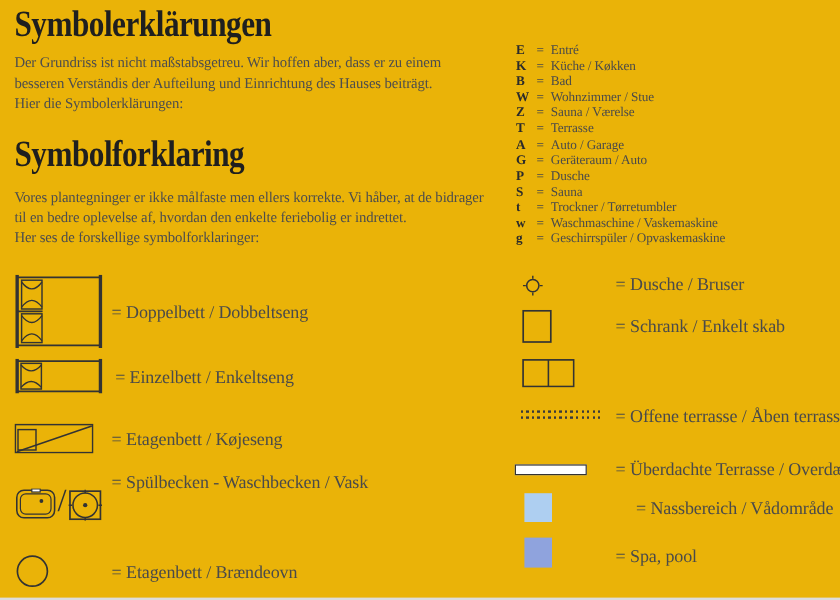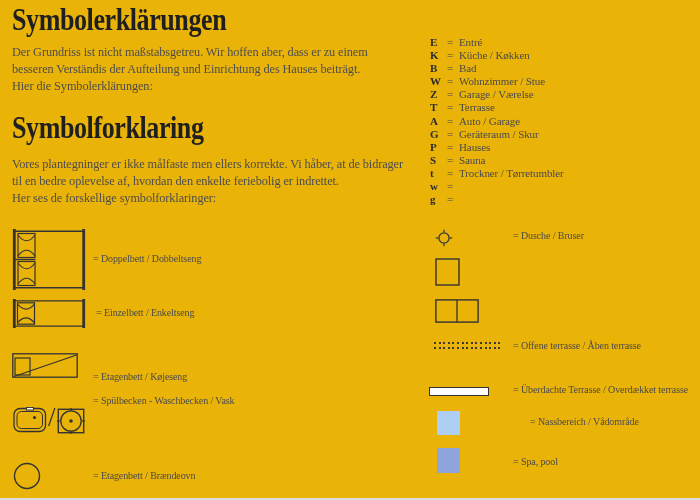--- a/index.html
+++ b/index.html
@@ -26,21 +26,21 @@
 
   
   .abbr-list{position:absolute;left:430px;top:36px;}
   .abbr-row{display:flex;align-items:baseline;height:13.1px;font-size:11px;letter-spacing:-0.1px;}
   .abbr-letter{width:17px;font-weight:700;color:#2b2b2b;}
   .abbr-eq{width:12px;color:#4a4a4a;}
   .abbr-def{color:#4a4a4a;white-space:nowrap;text-align:center;}
 
   
   .sym-label{
-    position:absolute;font-size:10px;color:#4a4a4a;
+    position:absolute;font-size:15px;color:#4a4a4a;
     letter-spacing:-0.1px;white-space:nowrap;
   }
   .sym{position:absolute;}
   svg{display:block;}
   .slash{
     position:absolute;font-size:27px;font-weight:400;color:#333;
     line-height:27px;
   }
   .dot-terrace{position:absolute;left:434px;top:342px;width:66px;height:8px;}
   .dot-terrace .dotrow{
@@ -87,59 +87,61 @@
         <span class="abbr-def">Bad</span>
       </div>
     <div class="abbr-row">
         <span class="abbr-letter">W</span>
         <span class="abbr-eq">=</span>
         <span class="abbr-def">Wohnzimmer / Stue</span>
       </div>
     <div class="abbr-row">
         <span class="abbr-letter">Z</span>
         <span class="abbr-eq">=</span>
-        <span class="abbr-def">Garage / Værelse</span>
+        <span class="abbr-def">Sauna / Værelse</span>
       </div>
     <div class="abbr-row">
         <span class="abbr-letter">T</span>
         <span class="abbr-eq">=</span>
         <span class="abbr-def">Terrasse</span>
       </div>
     <div class="abbr-row">
         <span class="abbr-letter">A</span>
         <span class="abbr-eq">=</span>
         <span class="abbr-def">Auto / Garage</span>
       </div>
     <div class="abbr-row">
         <span class="abbr-letter">G</span>
         <span class="abbr-eq">=</span>
-        <span class="abbr-def">Geräteraum / Skur</span>
+        <span class="abbr-def">Geräteraum / Auto</span>
       </div>
     <div class="abbr-row">
         <span class="abbr-letter">P</span>
         <span class="abbr-eq">=</span>
-        <span class="abbr-def">Hauses</span>
+        <span class="abbr-def">Dusche</span>
       </div>
     <div class="abbr-row">
         <span class="abbr-letter">S</span>
         <span class="abbr-eq">=</span>
         <span class="abbr-def">Sauna</span>
       </div>
     <div class="abbr-row">
         <span class="abbr-letter">t</span>
         <span class="abbr-eq">=</span>
         <span class="abbr-def">Trockner / Tørretumbler</span>
       </div>
     <div class="abbr-row">
         <span class="abbr-letter">w</span>
         <span class="abbr-eq">=</span>
+        <span class="abbr-def">Waschmaschine / Vaskemaskine</span>
       </div>
     <div class="abbr-row">
         <span class="abbr-letter">g</span>
         <span class="abbr-eq">=</span>
+        <span class="abbr-def">Geschirrspüler / Opvaskemaskine</span>
       </div>
   </div>
 
   <div class="sym" style="left:12px;top:229px;">
     <svg width="74" height="61" viewBox="0 0 74 61" fill="none" stroke="#333">
       <line x1="2" y1="2.2" x2="72" y2="2.2" stroke-width="1.4"></line>
       <line x1="2" y1="58.8" x2="72" y2="58.8" stroke-width="1.4"></line>
       <line x1="2.3" y1="0" x2="2.3" y2="61" stroke-width="2.8"></line>
       <line x1="71.7" y1="0" x2="71.7" y2="61" stroke-width="2.8"></line>
       <line x1="2" y1="30.5" x2="23.5" y2="30.5" stroke-width="1.4"></line>
@@ -166,21 +168,21 @@
   </div>
   <div class="sym-label" style="left:96px;top:307px;">= Einzelbett / Enkeltseng</div>
 
   <div class="sym" style="left:12px;top:353px;">
     <svg width="66" height="25" viewBox="0 0 66 25" fill="none" stroke="#333">
       <rect x="0.8" y="0.8" width="64.4" height="23.4" stroke-width="1.3"></rect>
       <line x1="2" y1="23.5" x2="64.5" y2="2" stroke-width="1.3"></line>
       <rect x="3" y="5" width="15" height="17" stroke-width="1.2"></rect>
     </svg>
   </div>
-  <div class="sym-label" style="left:93px;top:359px;margin-top:12px;">= Etagenbett / Køjeseng</div>
+  <div class="sym-label" style="left:93px;top:359px;">= Etagenbett / Køjeseng</div>
 
   <div class="sym" style="left:13px;top:407px;">
     <svg width="34" height="26" viewBox="0 0 34 26" fill="none" stroke="#333">
       <rect x="1" y="1.5" width="31.5" height="23" rx="6" stroke-width="1.3"></rect>
       <rect x="4" y="4.5" width="25.5" height="17" rx="4.5" stroke-width="1"></rect>
       <rect x="13.5" y="0.4" width="7" height="2.6" fill="#ffffff" stroke-width="1"></rect>
       <circle cx="21.5" cy="10.5" r="1.6" fill="#333" stroke="none"></circle>
     </svg>
   </div>
   <div class="slash" style="left:48px;top:404px;">/</div>
@@ -213,20 +215,21 @@
       <line x1="14.8" y1="9" x2="17.2" y2="9" stroke-width="1.2"></line>
     </svg>
   </div>
   <div class="sym-label" style="left:513px;top:230px;">= Dusche / Bruser</div>
 
   <div class="sym" style="left:435px;top:258px;">
     <svg width="25" height="28" viewBox="0 0 25 28" fill="none" stroke="#333">
       <rect x="1" y="1" width="23" height="26" stroke-width="1.4"></rect>
     </svg>
   </div>
+  <div class="sym-label" style="left:513px;top:265px;">= Schrank / Enkelt skab</div>
 
   <div class="sym" style="left:435px;top:299px;">
     <svg width="44" height="24" viewBox="0 0 44 24" fill="none" stroke="#333">
       <rect x="0.9" y="0.9" width="42.2" height="22.2" stroke-width="1.4"></rect>
       <line x1="22" y1="0.9" x2="22" y2="23.1" stroke-width="1.3"></line>
     </svg>
   </div>
 
   <div class="dot-terrace">
     <div class="dotrow"></div>

